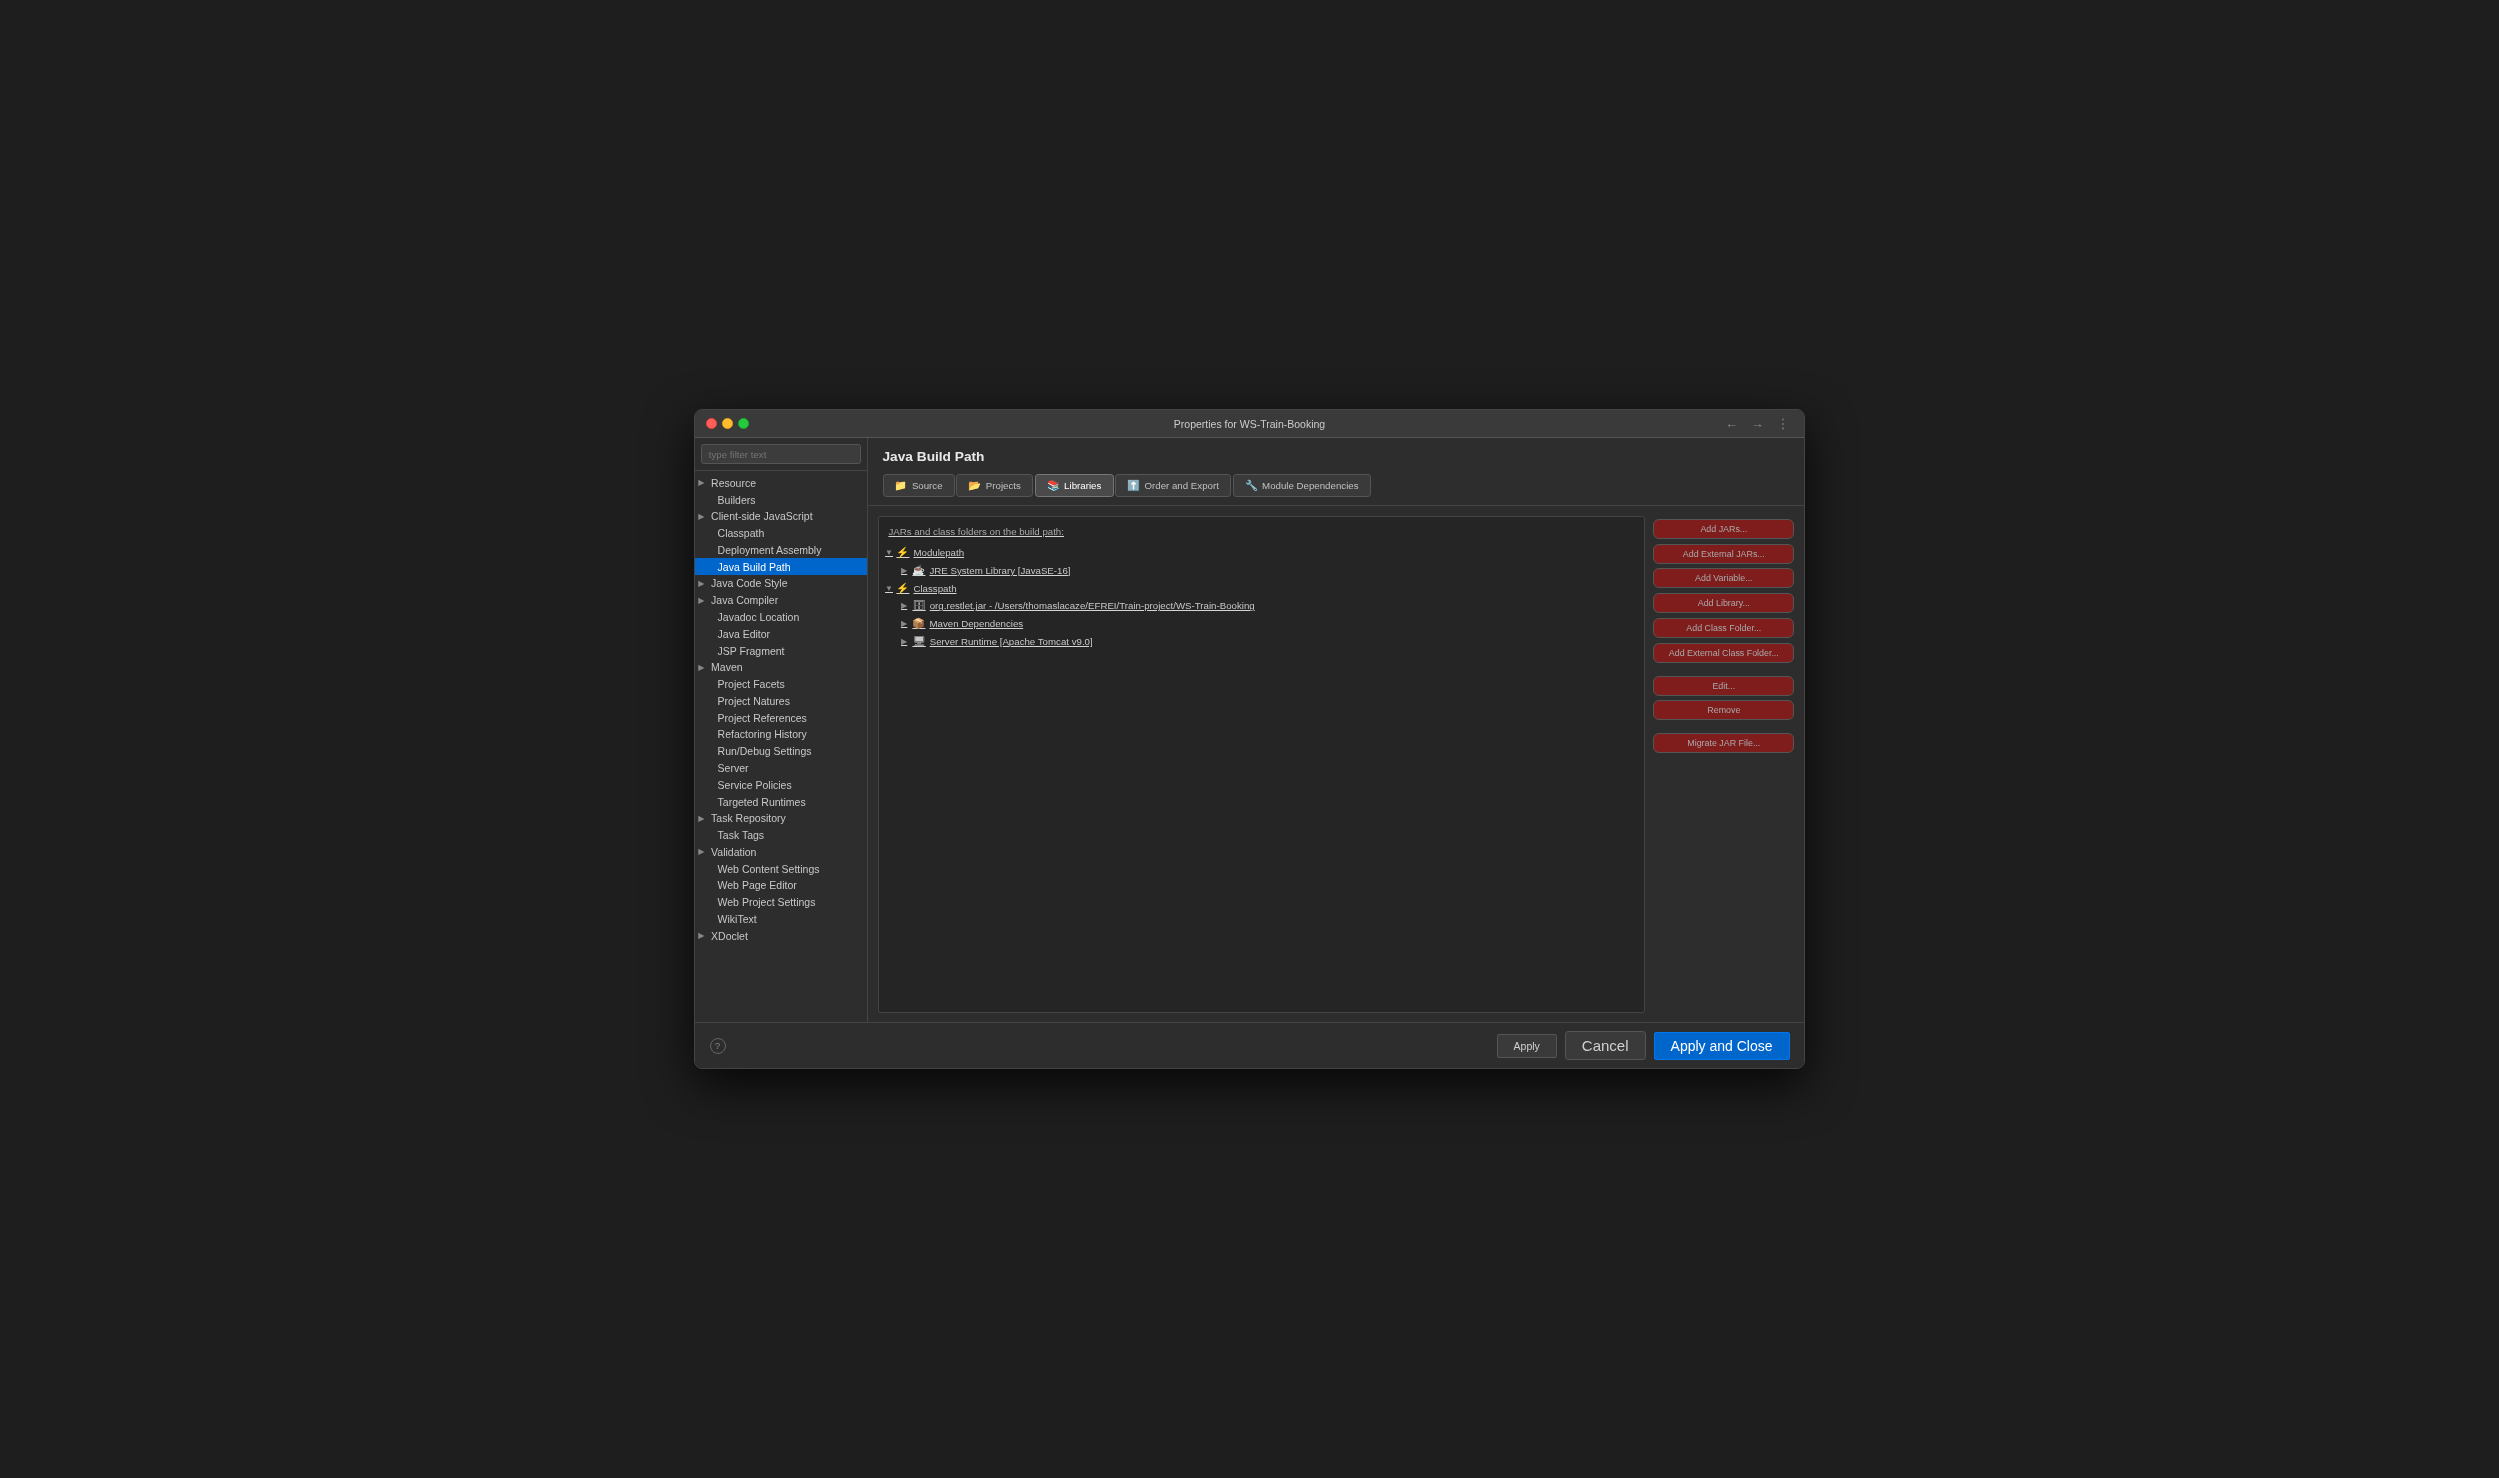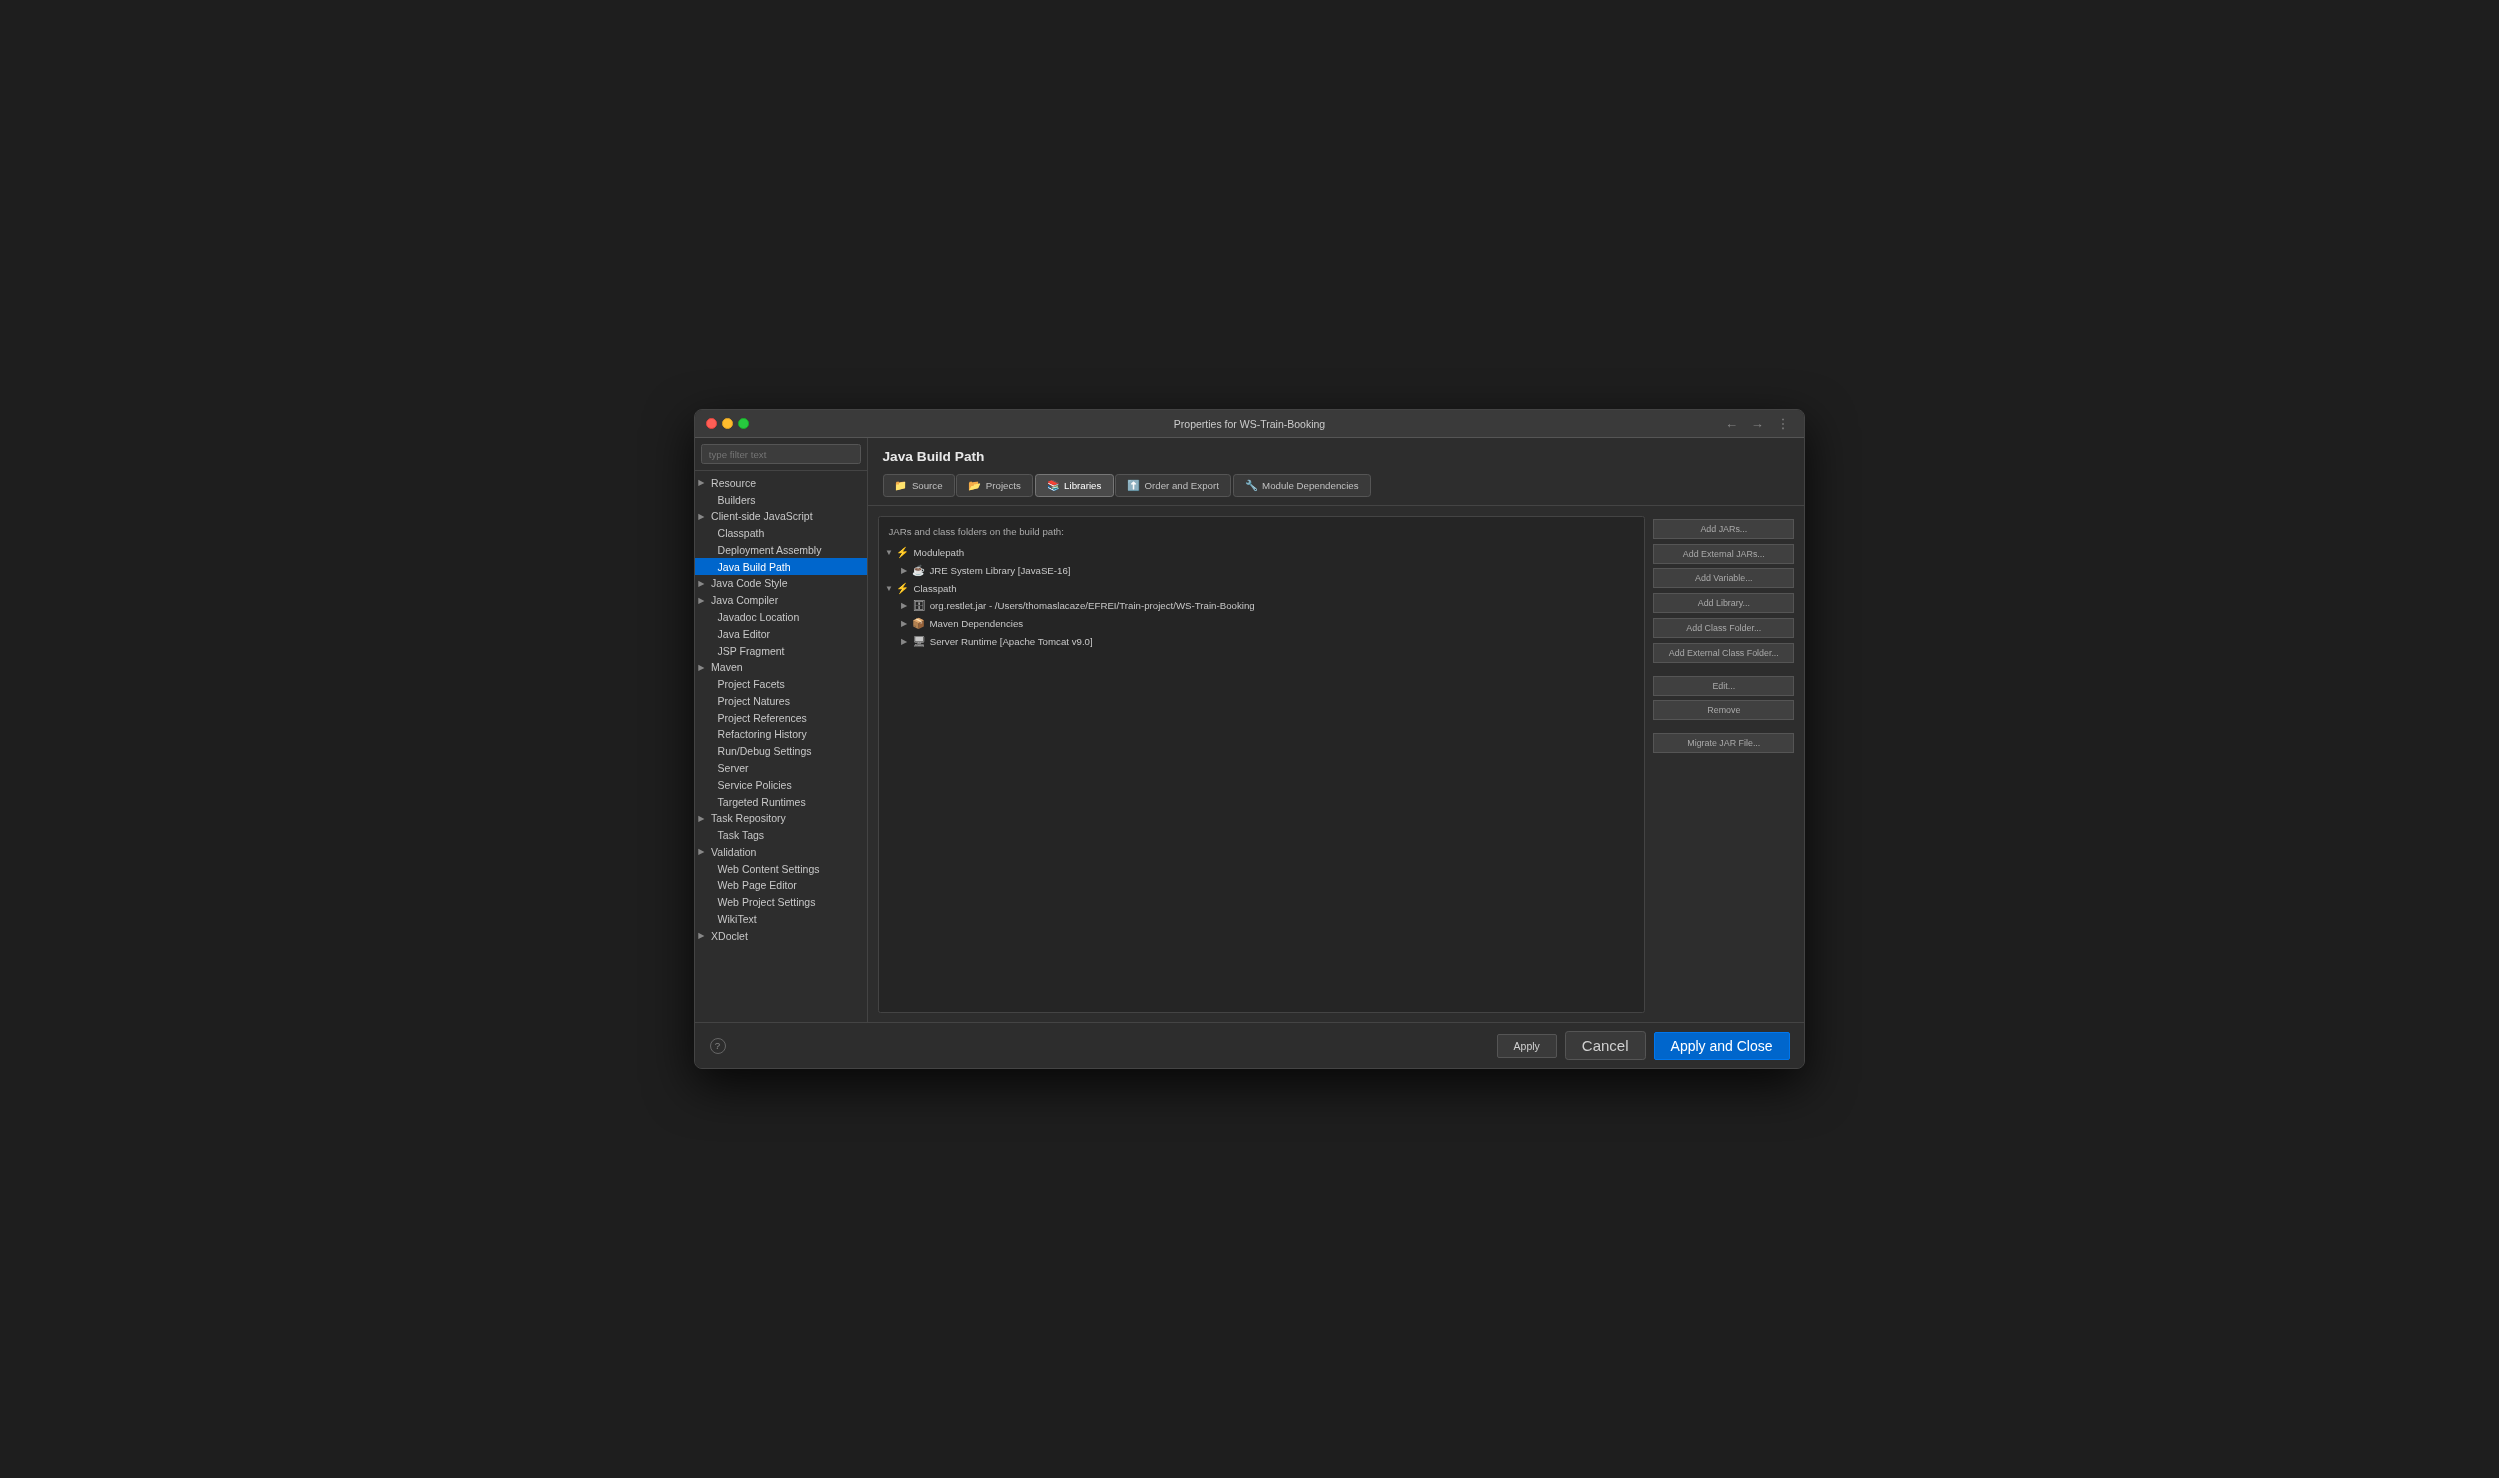--- a/index.html
+++ b/index.html
@@ -169,20 +169,21 @@
       padding: 9.7px;
       gap: 8px;
     }
     .tree-panel {
       flex: 1;
       background: #252525;
       border: 0.8px solid #444;
       border-radius: 2.4px;
       padding: 6.4px 0;
       overflow-y: auto;
+      text-decoration: underline;
     }
     .panel-label {
       padding: 3.2px 9.7px 6.4px;
       font-size: 9.7px;
       color: #aaa;
     }
     .tree-node {
       display: flex;
       align-items: center;
       padding: 2.4px 6.4px;
@@ -206,23 +207,23 @@
     
     .right-buttons {
       width: 141px;
       display: flex;
       flex-direction: column;
       gap: 4.8px;
       padding-top: 3.2px;
       flex-shrink: 0;
     }
     .right-btn {
-      background: #404040;
+      background: #7f1d1d;
       border: 0.8px solid #555;
-      border-radius: 0;
+      border-radius: 6px;
       color: #aaa;
       padding: 4px 6.4px;
       font-size: 8.9px;
       cursor: pointer;
       text-align: center;
     }
     
     .window-footer {
       border-top: 0.8px solid #444;
       padding: 8px 14.5px;

